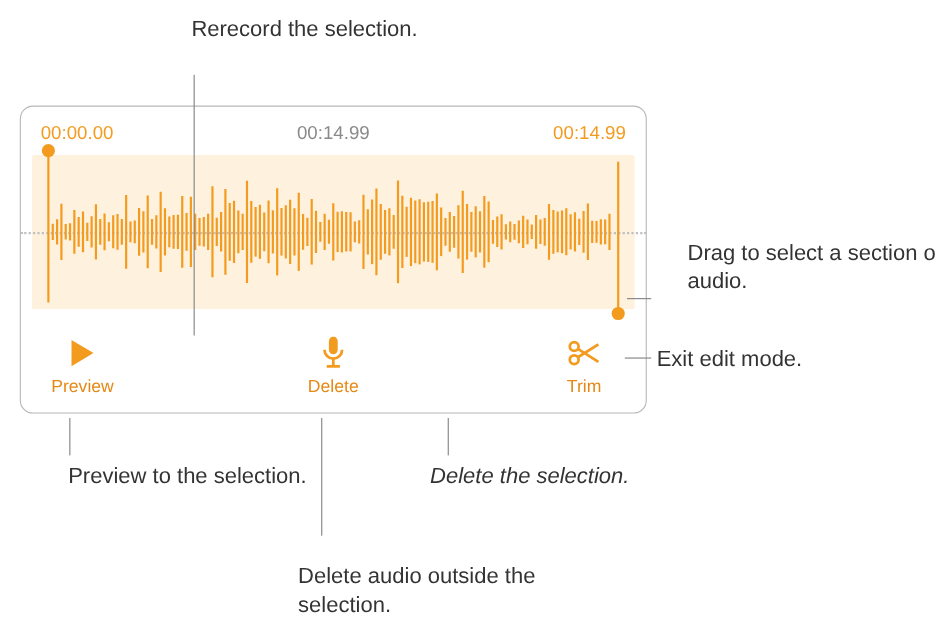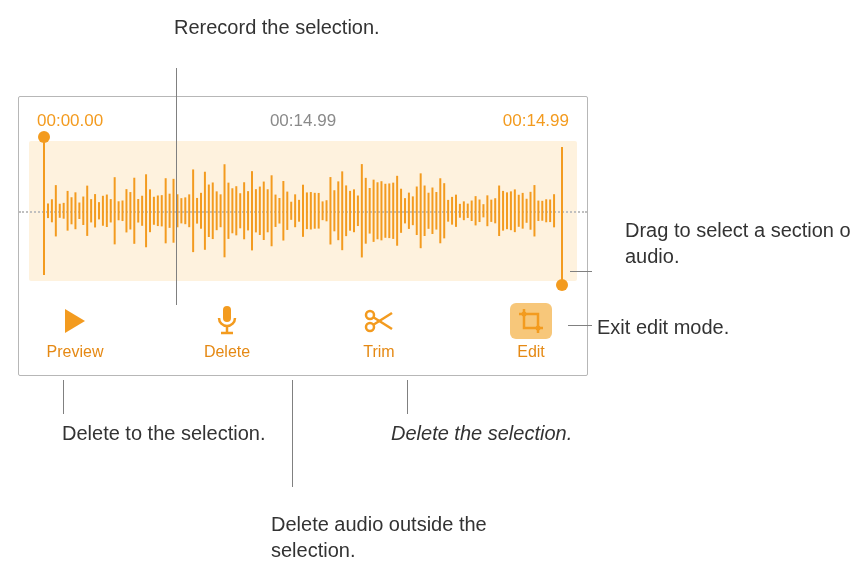--- a/index.html
+++ b/index.html
@@ -12,21 +12,21 @@
     font-size: 20px;
     color: #333;
     position: relative;
   }
   .editor-panel {
     position: absolute;
     left: 18px;
     top: 96px;
     width: 570px;
     border: 1px solid #b7b7b7;
-    border-radius: 2px;
+    border-radius: 12px;
     background: #fff;
   }
   .timecodes {
     display: flex;
     justify-content: space-between;
     padding: 14px 18px 2px 18px;
     font-size: 17px;
     font-family: "Helvetica Neue", Arial, sans-serif;
   }
   .tc-left { color: #f39b1f; }
@@ -307,41 +307,28 @@
           <circle cx="6" cy="6" r="4" fill="none" stroke="#f39b1f" stroke-width="2.5"></circle>
           <circle cx="6" cy="18" r="4" fill="none" stroke="#f39b1f" stroke-width="2.5"></circle>
           <line x1="9" y1="8" x2="28" y2="20" stroke="#f39b1f" stroke-width="2.5"></line>
           <line x1="9" y1="16" x2="28" y2="4" stroke="#f39b1f" stroke-width="2.5"></line>
         </svg>
       </div>
       <span class="label">Trim</span>
     </div>
 
 
-    <div class="tool active">
-      <div class="icon-bg">
-        <div class="icon">
-          <svg width="26" height="26" viewBox="0 0 26 26">
-            <path d="M6 1 L6 20 L25 20" fill="none" stroke="#f39b1f" stroke-width="2.5"></path>
-            <path d="M1 6 L20 6 L20 25" fill="none" stroke="#f39b1f" stroke-width="2.5"></path>
-            <circle cx="6" cy="6" r="2.5" fill="#f39b1f"></circle>
-            <circle cx="20" cy="20" r="2.5" fill="#f39b1f"></circle>
-          </svg>
-        </div>
-      </div>
-      <span class="label">Edit</span>
-    </div>
 
   </div>
 </div>
 
 <div class="callout right-drag">Drag to select a section of audio.</div>
 <div class="callout right-exit">Exit edit mode.</div>
 
-<div class="callout bottom-listen">Delete to the selection.</div>
+<div class="callout bottom-listen">Preview to the selection.</div>
 <div class="callout bottom-delete">Delete the selection.</div>
 <div class="callout bottom-trim">Delete audio outside the selection.</div>
 
 <div class="leader" style="left:176px; top:68px; width:1px; height:237px;"></div>
 
 <div class="leader" style="left:570px; top:271px; width:22px; height:1px;"></div>
 
 <div class="leader" style="left:568px; top:325px; width:24px; height:1px;"></div>
 
 <div class="leader" style="left:63px; top:380px; width:1px; height:34px;"></div>

